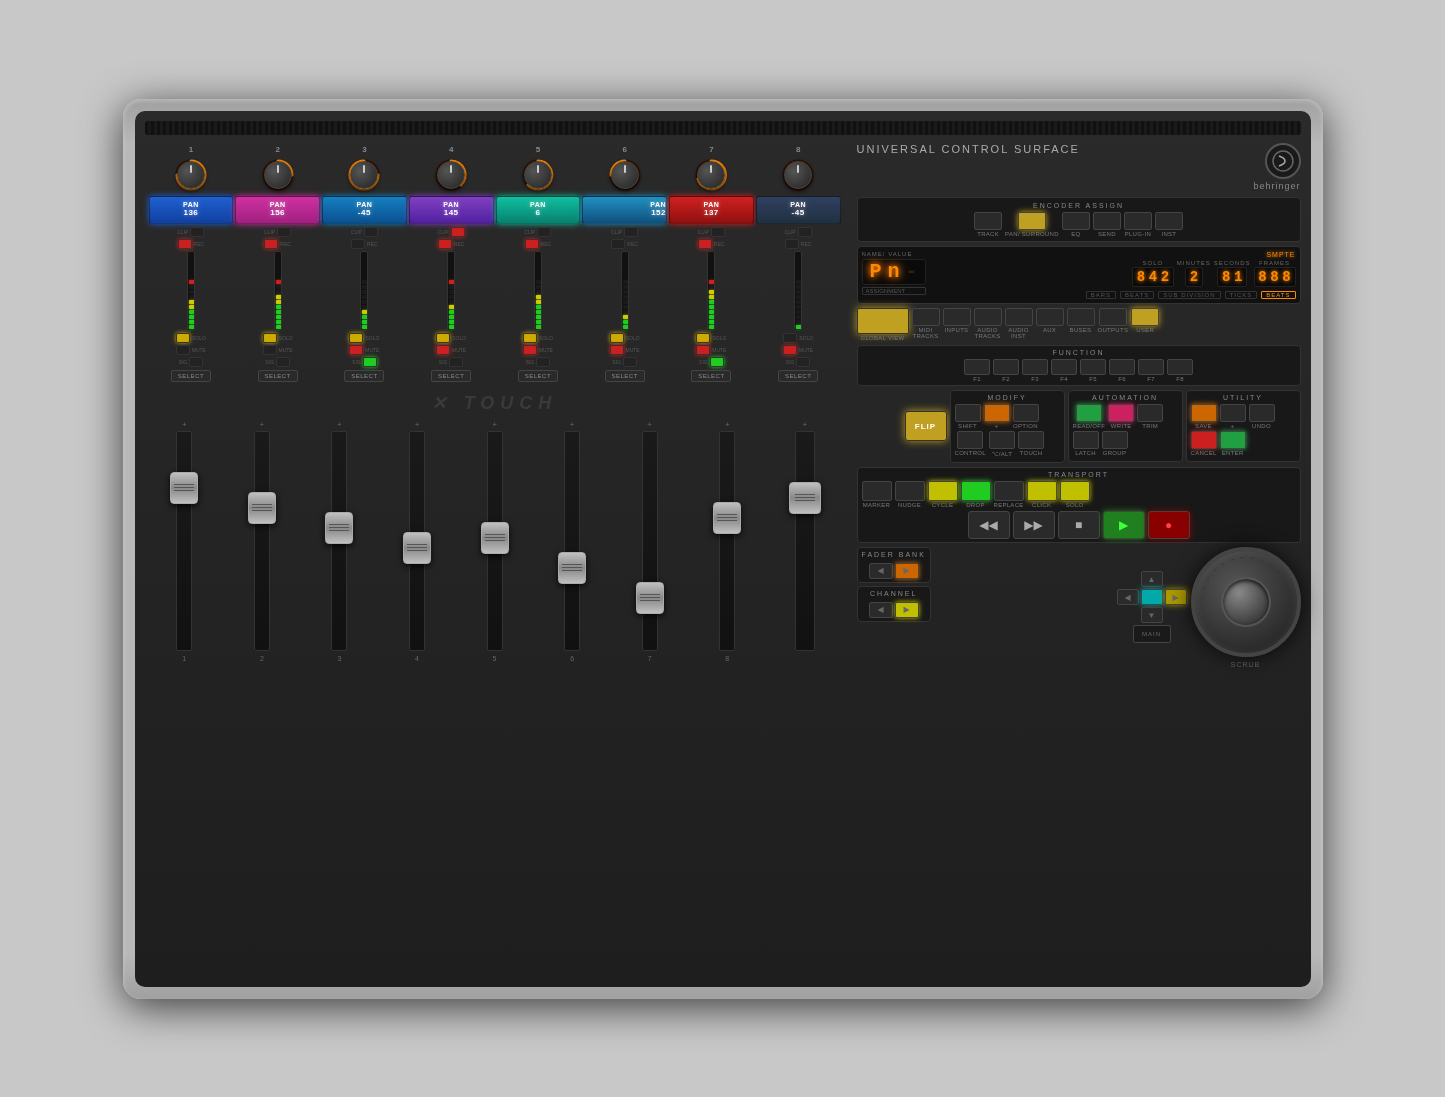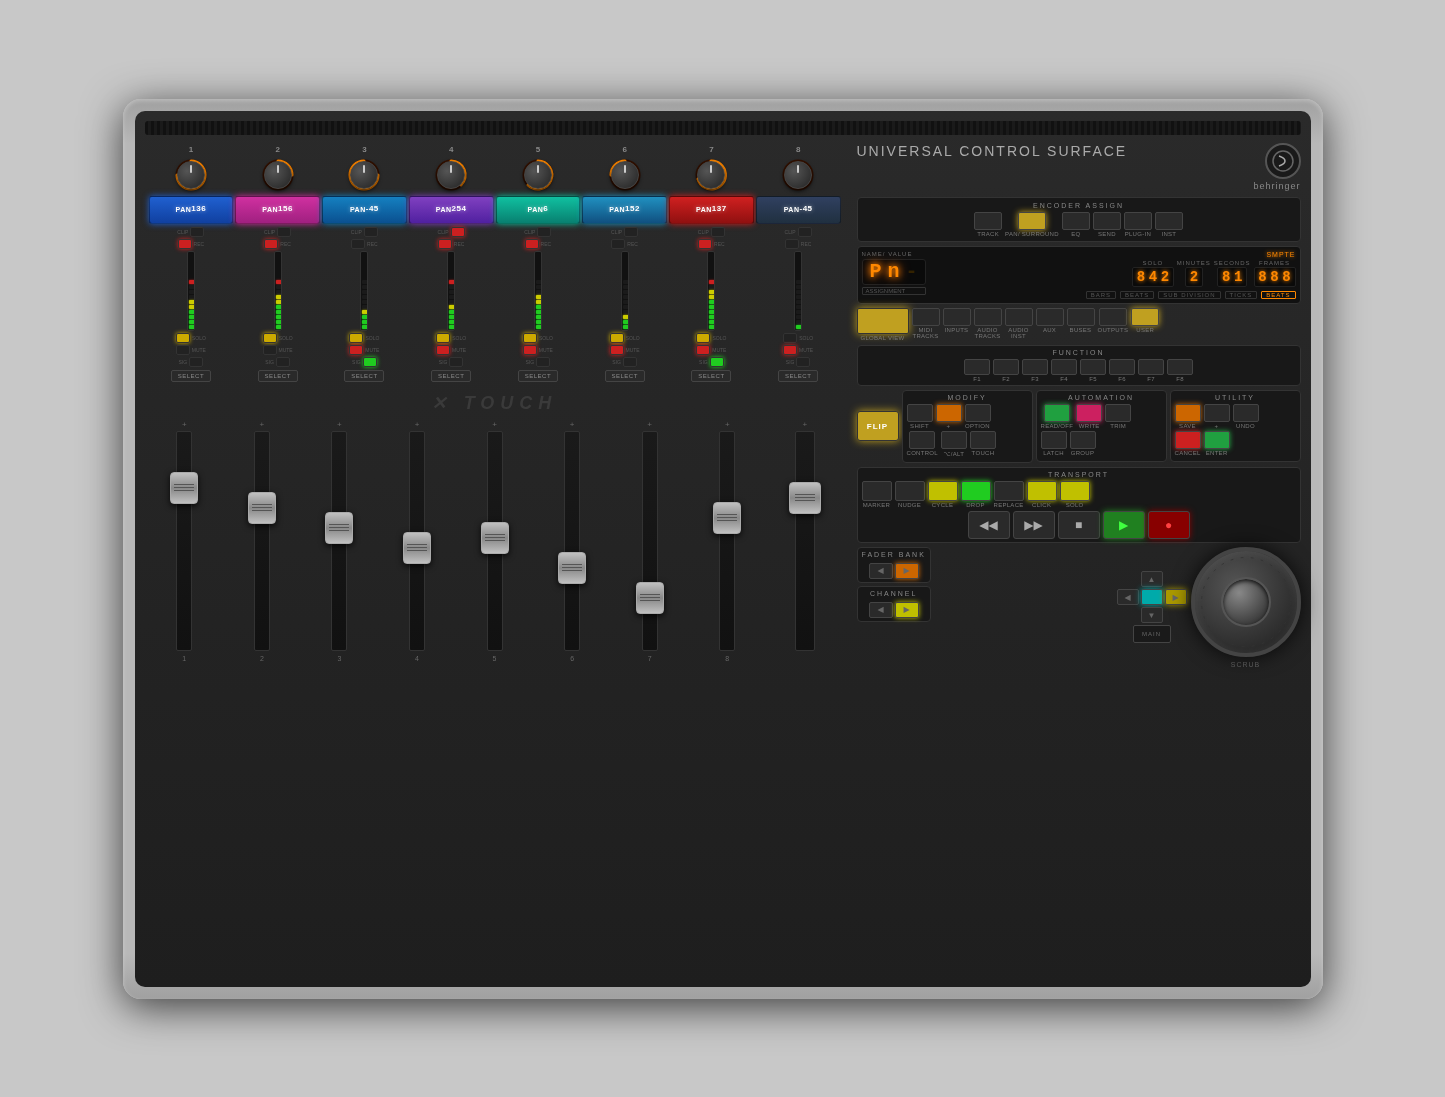--- a/index.html
+++ b/index.html
@@ -125,28 +125,29 @@
       display: flex;
       align-items: center;
       justify-content: center;
       font-size: 8px;
       font-weight: bold;
       color: white;
       letter-spacing: 0.5px;
       cursor: pointer;
       border: 1px solid rgba(0,0,0,0.4);
       text-shadow: 0 0 4px rgba(255,255,255,0.5);
+      flex-direction: column;
     }
 
     .lcd-blue { background: linear-gradient(180deg, #2060d0, #1040a0); box-shadow: 0 0 6px #2060d0; }
     .lcd-pink { background: linear-gradient(180deg, #d030a0, #a02080); box-shadow: 0 0 6px #d030a0; text-align: center; }
     .lcd-blue2 { background: linear-gradient(180deg, #1580c0, #0a5090); box-shadow: 0 0 6px #1580c0; }
     .lcd-purple { background: linear-gradient(180deg, #8040c0, #5020a0); box-shadow: 0 0 6px #8040c0; }
     .lcd-teal { background: linear-gradient(180deg, #10c0a0, #088070); box-shadow: 0 0 6px #10c0a0; }
-    .lcd-cyan { background: linear-gradient(180deg, #2090c0, #105080); box-shadow: 0 0 6px #2090c0; }
+    .lcd-cyan { background: linear-gradient(180deg, #2090c0, #105080); box-shadow: 0 0 6px #2090c0; align-items: flex-end; }
     .lcd-red { background: linear-gradient(180deg, #d02020, #901010); box-shadow: 0 0 6px #d02020; }
     .lcd-dark { background: linear-gradient(180deg, #304060, #203040); box-shadow: none; }
 
     .led-btn {
       width: 14px;
       height: 10px;
       border-radius: 2px;
       cursor: pointer;
       border: 1px solid #333;
     }
@@ -283,21 +284,21 @@
 
     
     .title-row {
       display: flex;
       justify-content: space-between;
       align-items: flex-start;
       padding: 2px 0;
     }
 
     .title-text {
-      font-size: 14px;
+      font-size: 11px;
       color: #aaa;
       letter-spacing: 2px;
     }
 
     .behringer-logo {
       display: flex;
       flex-direction: column;
       align-items: flex-end;
       gap: 2px;
     }
@@ -937,21 +938,21 @@
               <svg class="led-arc" viewBox="0 0 36 36">
                   <circle cx="18" cy="18" r="14" fill="none" stroke="#331100" stroke-width="3"></circle>
                   <path d="M 18 4 A 14 14 0 0 1 28 28" fill="none" stroke="#ff8800" stroke-width="3" stroke-linecap="round"></path>
                 </svg>
               <div class="knob">
                   <div class="knob-indicator"></div>
                 </div>
             </div>
             <div class="lcd-btn lcd-purple">
               <span style="font-size:7px;display:block;line-height:1.1">PAN</span>
-              <span style="font-size:8px;display:block;line-height:1.1">254</span>
+              <span style="font-size:8px;display:block;line-height:1.1">145</span>
             </div>
             <div class="ch-controls-row">
               <div class="clip-row">
                 <span class="clip-label">CLIP</span>
                 <div class="led-btn btn-red-on"></div>
               </div>
               <div class="btn-with-label">
                 <div class="led-btn btn-red-on"></div>
                 <span class="small-label">REC</span>
               </div>
@@ -1459,21 +1460,21 @@
                 <div class="f-btn-sq"></div>
                 <span class="btn-label">F7</span>
               </div>
             <div class="f-btn">
                 <div class="f-btn-sq"></div>
                 <span class="btn-label">F8</span>
               </div>
           </div>
         </div>
 
-        <div style="display:flex; gap:3px; align-items:center;">
+        <div style="display:flex; gap:3px; align-items:center;margin-left:48px;">
 
           <div style="display:flex;flex-direction:column;align-items:center;gap:1px;">
             <div class="flip-btn">FLIP</div>
           </div>
 
           <div class="mau-group">
             <div class="section-label">MODIFY</div>
             <div class="mau-row">
               <div class="mau-btn">
                   <div class="mau-sq"></div>

